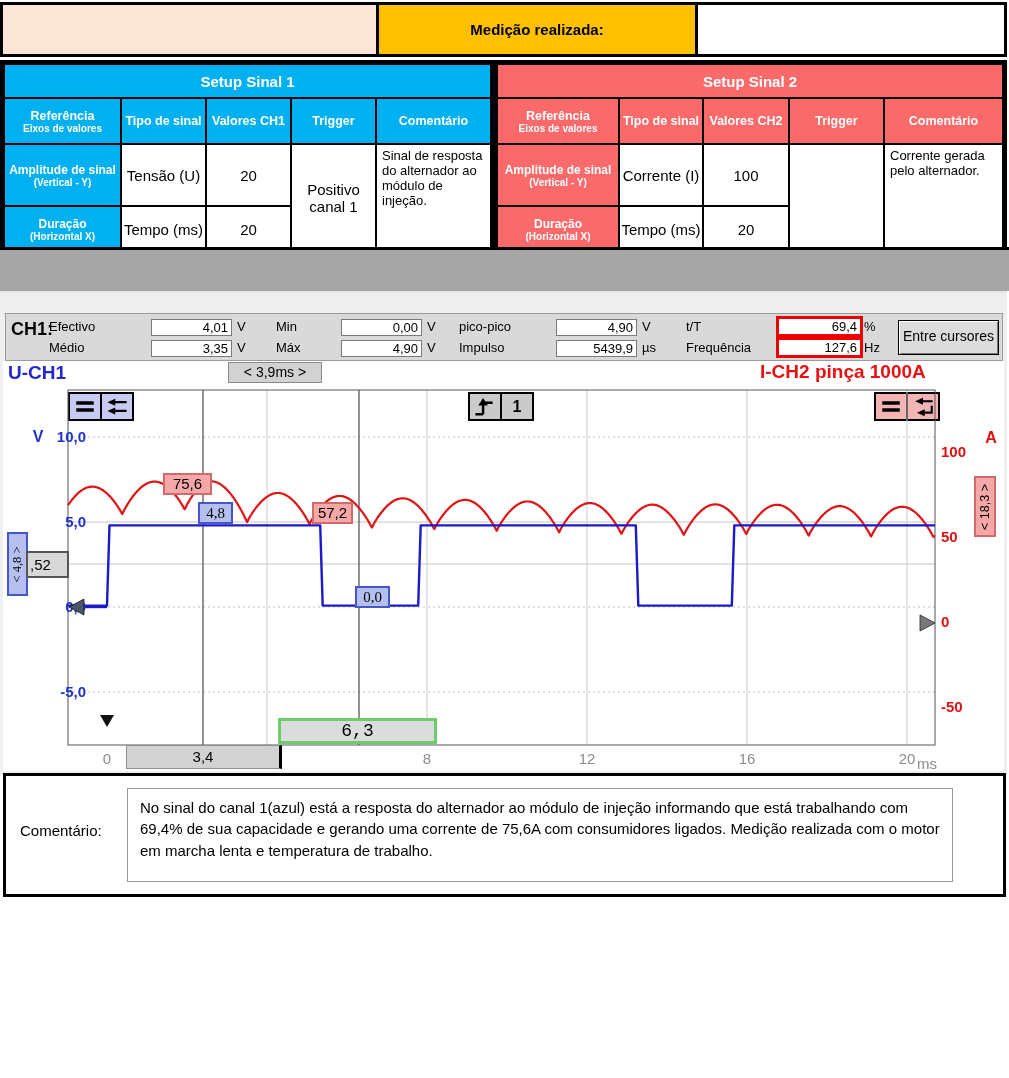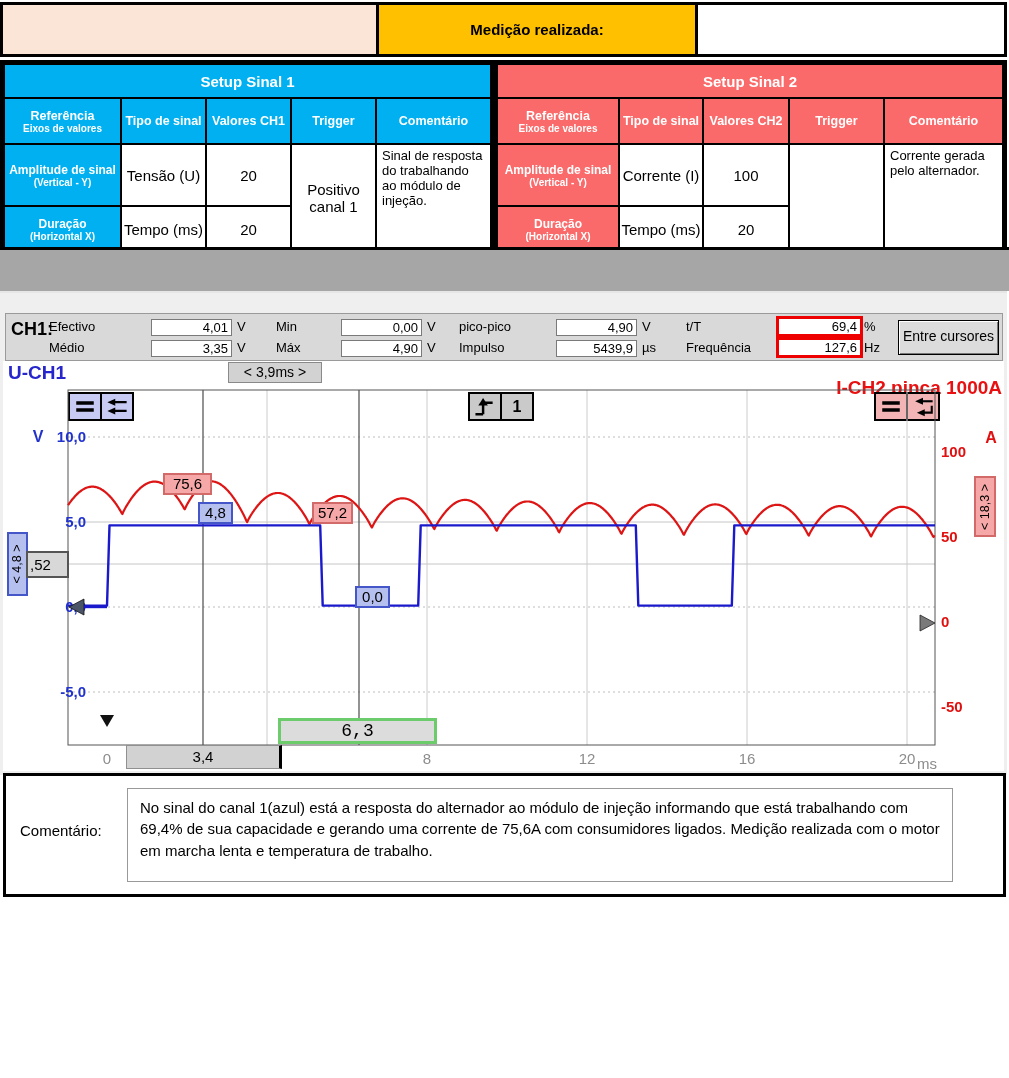--- a/index.html
+++ b/index.html
@@ -43,34 +43,34 @@
   .mu{position:absolute;font-size:13px;height:16px;line-height:16px;}
   .chlbl{position:absolute;left:5px;top:5px;font-size:18px;font-weight:bold;}
   .ebtn{position:absolute;left:892px;top:6px;width:99px;height:33px;background:#dcdcdc;
         border:1px solid #000;box-shadow:inset 1px 1px 0 #fff, inset -1px -1px 0 #777;
         font-size:14px;text-align:center;line-height:31px;font-family:"Liberation Sans",sans-serif;}
 
   
   .uch1{left:8px;top:362px;font-size:19px;font-weight:bold;color:#2626cc;}
   .chip{left:228px;top:362px;width:92px;height:19px;background:#d2d2d2;border:1px solid #8a8a8a;
         font-size:14px;text-align:center;line-height:19px;}
-  .ich2{left:760px;top:377px;width:242px;text-align:right;font-size:19px;font-weight:bold;color:#e81010;}
+  .ich2{left:760px;top:361px;width:242px;text-align:left;font-size:19px;font-weight:bold;color:#e81010;}
 
   
   .ipair{display:flex;}
   .isq{width:30px;height:25px;border:2px solid #000;display:flex;align-items:center;justify-content:center;}
   .isq + .isq{margin-left:-2px;}
   .ipair.blue .isq{background:#c7caf2;}
   .ipair.gray .isq{background:#cacaca;}
   .ipair.pink .isq{background:#f2b4b4;}
   .trig-one{font-size:16px;font-weight:bold;}
 
   
   .badge{position:absolute;font-size:15px;text-align:center;}
-  .bblue{background:#b6c0ef;border:2px solid #4456c8;}
+  .bblue{background:#b6c0ef;border:2px solid #4456c8;font-family:Liberation Serif, serif;}
   .bpink{background:#f6a8a8;border:2px solid #d26a6a;}
   .rot{display:flex;align-items:center;justify-content:center;}
   .rot span{transform:rotate(-90deg);white-space:nowrap;font-size:12.5px;}
   .gray52{left:26px;top:551px;width:37px;height:23px;background:#d8d8d8;border:2px solid #555;
           font-size:15px;line-height:23px;text-align:left;padding-left:2px;}
   .box63{left:278px;top:718px;width:153px;height:20px;background:#dcdcdc;border:3px solid #6ccc6c;
          font-size:18px;text-align:center;line-height:20px;font-family:Liberation Mono, monospace;}
   .box24{left:126px;top:745px;width:152px;height:22px;background:#d2d2d2;border:1px solid #909090;
          border-right:3px solid #000;font-size:15px;text-align:center;line-height:22px;}
 
@@ -108,21 +108,21 @@
         <th class="accent sub" style="white-space:normal;">Tipo de sinal</th>
         <th class="accent sub">Valores CH1</th>
         <th class="accent sub">Trigger</th>
         <th class="accent sub">Comentário</th>
       </tr>
       <tr class="r1">
         <td class="accent rowhead"><span>Amplitude de sinal</span><span class="ref-sub">(Vertical - Y)</span></td>
         <td class="cell">Tensão (U)</td>
         <td class="cell">20</td>
         <td class="cell" rowspan="2">Positivo canal 1</td>
-        <td class="ccell" rowspan="2">Sinal de resposta do trabalhando ao módulo de injeção.</td>
+        <td class="ccell" rowspan="2">Sinal de resposta do alternador ao módulo de injeção.</td>
       </tr>
       <tr class="r2">
         <td class="accent rowhead"><span>Duração</span><span class="ref-sub">(Horizontal X)</span></td>
         <td class="cell">Tempo (ms)</td>
         <td class="cell">20</td>
       </tr>
     </tbody>
       </table>
 
     <table class="t2" style="width:506px;">

